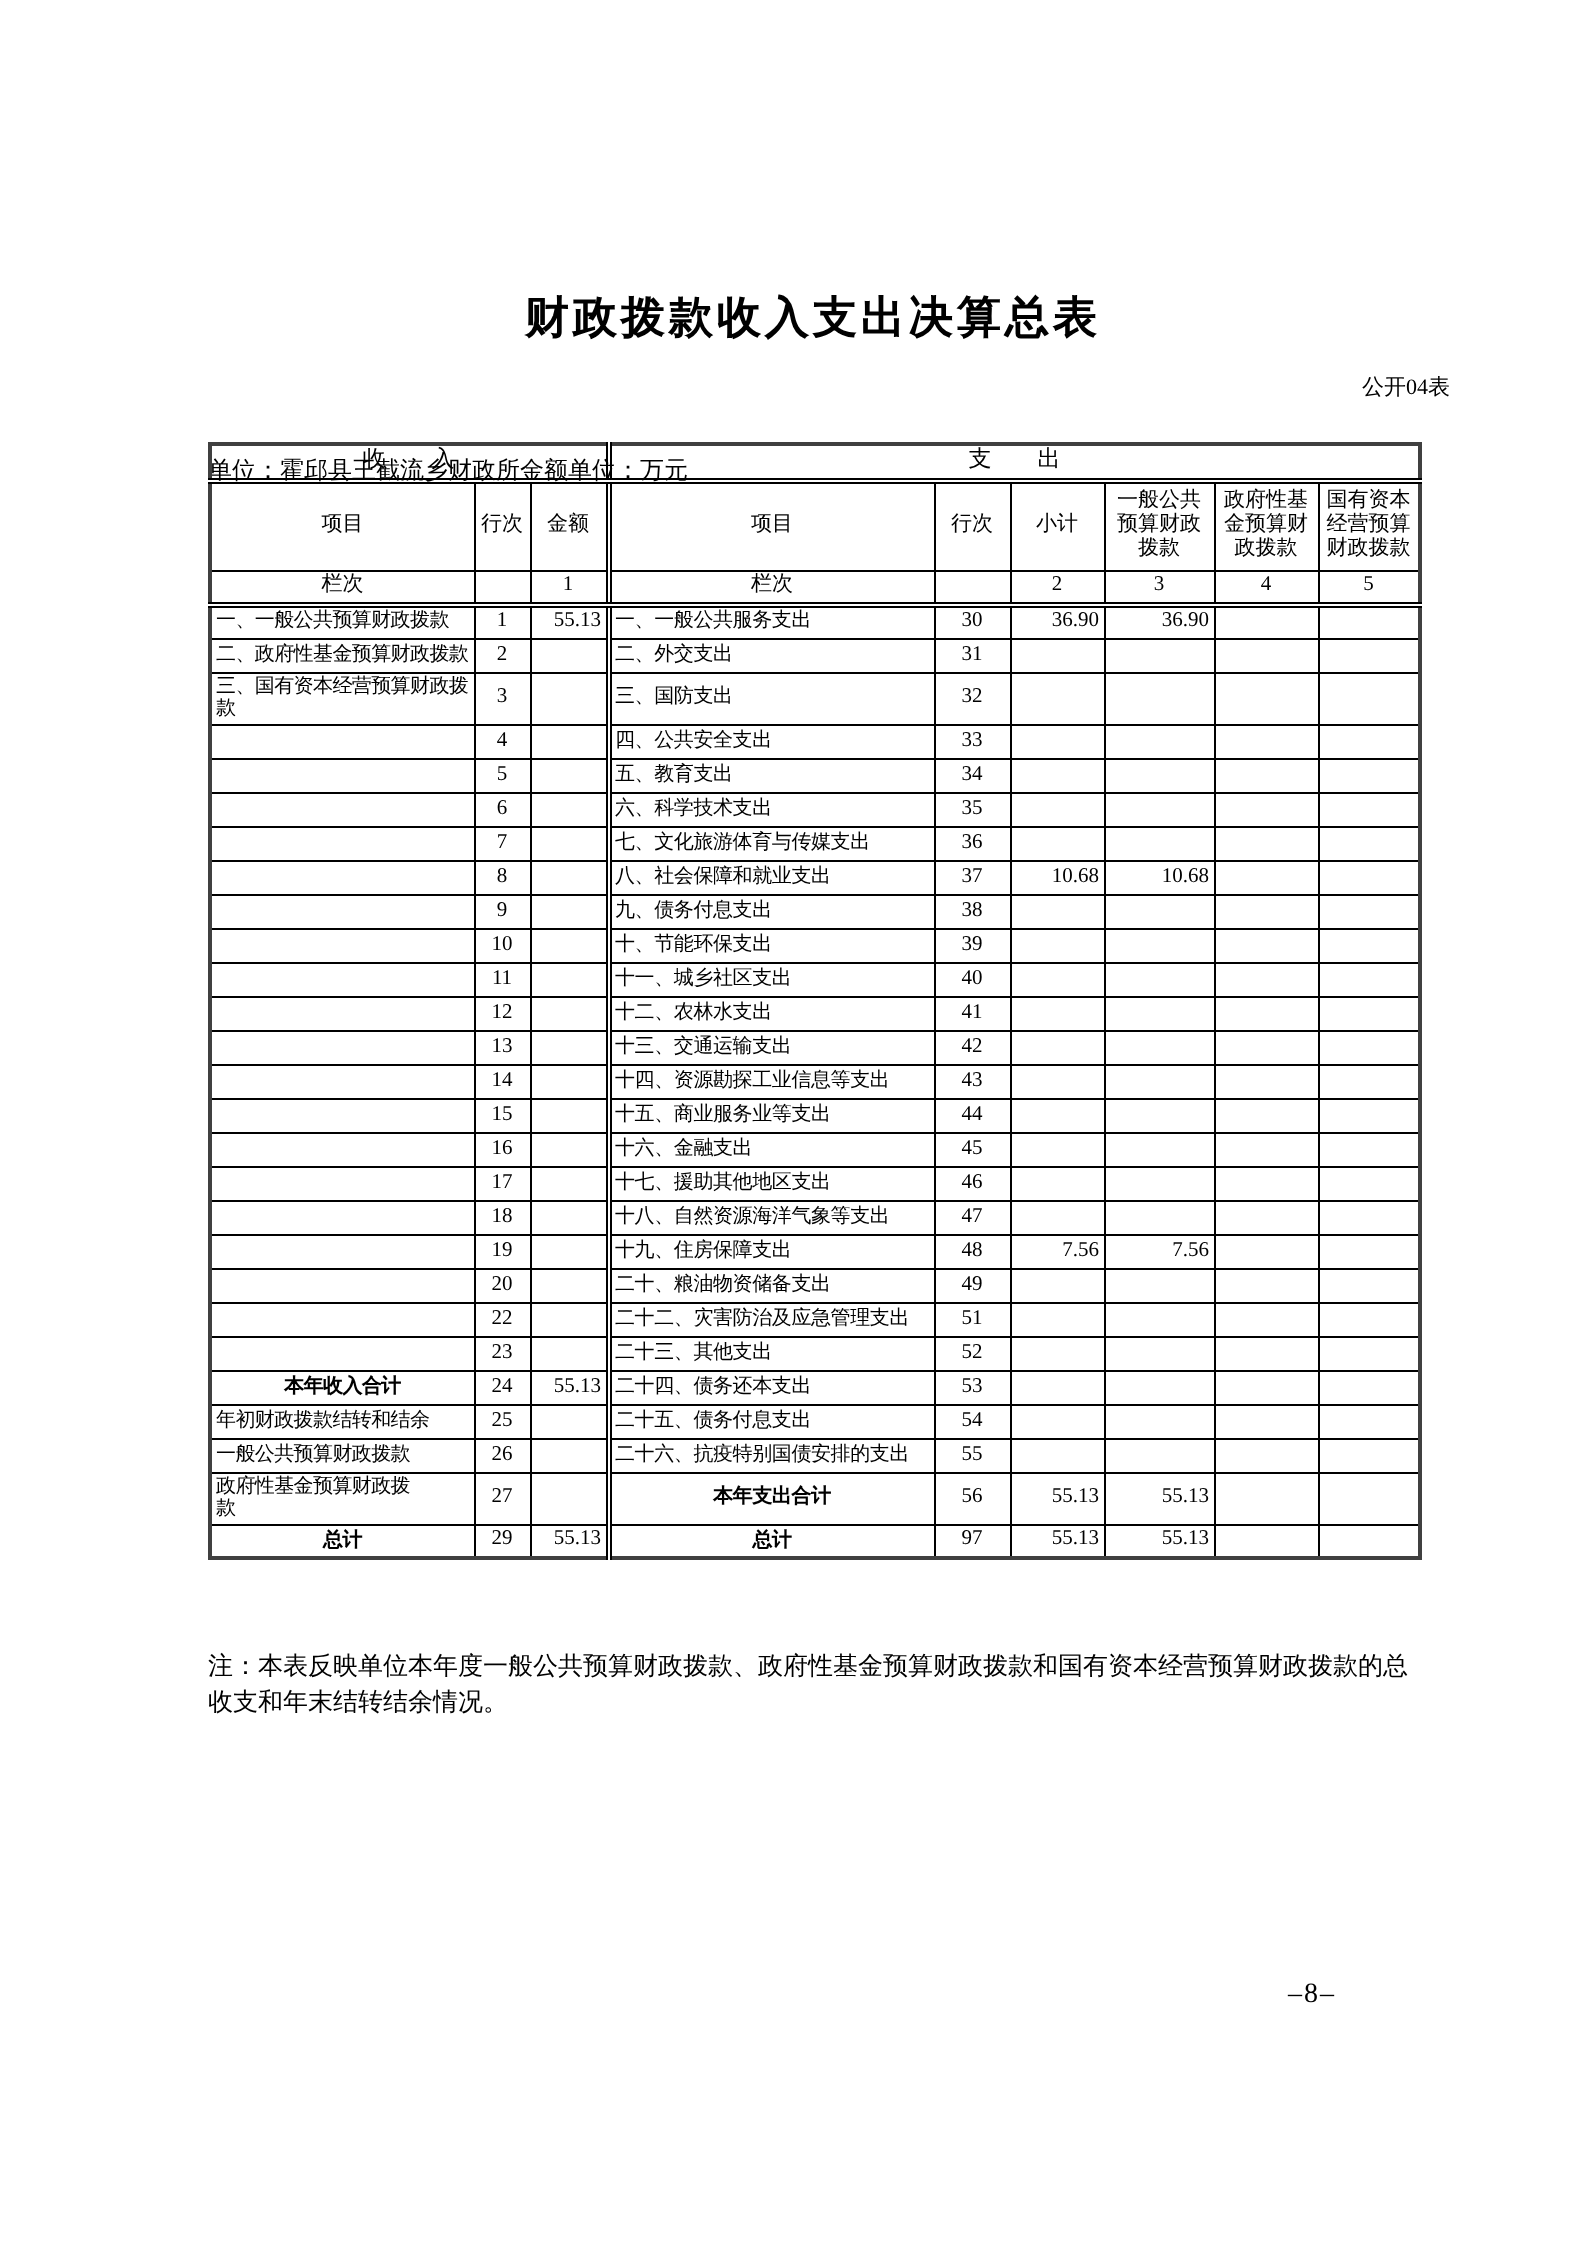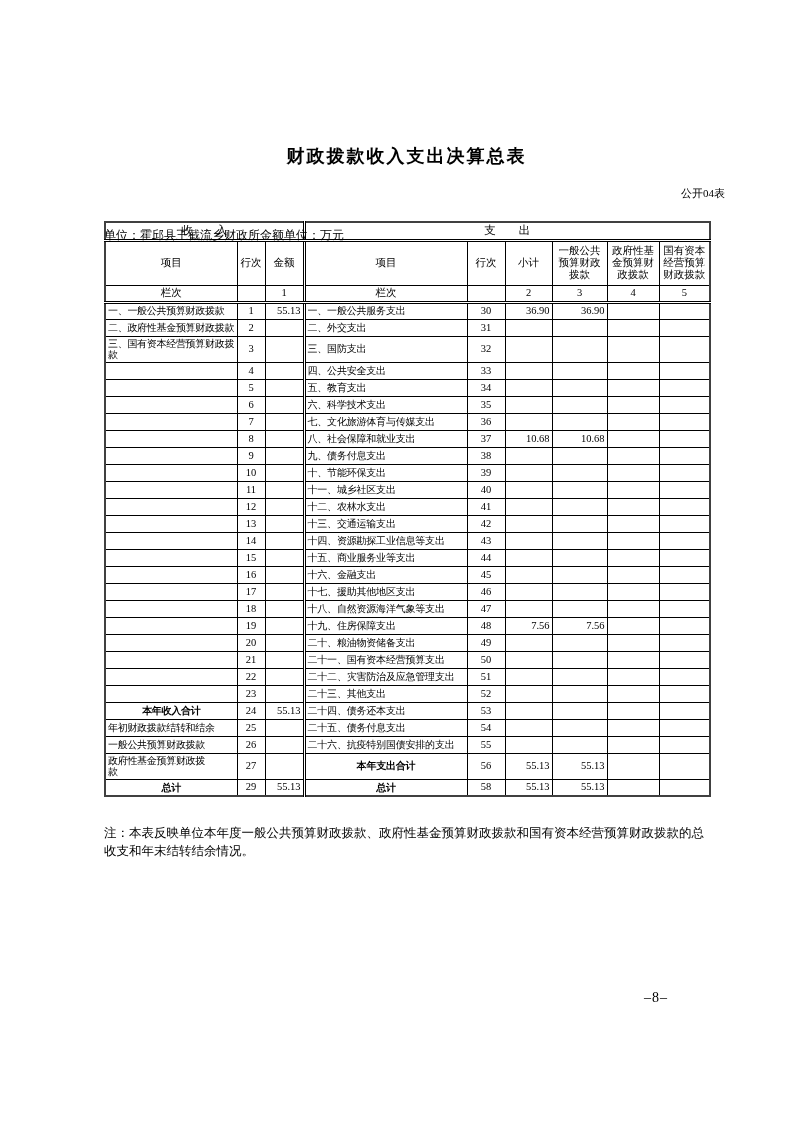--- a/index.html
+++ b/index.html
@@ -1,19 +1,19 @@
 <!DOCTYPE html>
 <html><head>
 <meta charset="utf-8">
 <style>
   html,body{margin:0;padding:0;background:#e8e8e8;}
   .page{position:relative;width:793px;height:1122px;background:#ffffff;margin:0 auto;
         font-family:"Liberation Serif","DejaVu Serif",serif;color:#000;overflow:hidden;}
   .title{position:absolute;left:104px;top:144px;width:605px;text-align:center;
-         font-size:18px;font-weight:bold;letter-spacing:2px;margin:0;}
+         font-size:22px;font-weight:bold;letter-spacing:2px;margin:0;}
   .table-code{position:absolute;left:104px;top:186px;width:621px;text-align:right;font-size:11px;}
   .meta-row{position:absolute;left:104px;top:201px;width:621px;display:flex;
             justify-content:flex-start;font-size:12px;margin-top:26px;}
   table.fiscal{position:absolute;left:104px;top:221px;width:605px;border-collapse:collapse;
                table-layout:fixed;border:2px solid #404040;}
   td{border:1px solid #000;padding:0 2px;font-size:10.5px;line-height:1.12;
      vertical-align:middle;overflow:hidden;white-space:pre-line;}
   thead td{text-align:center;}
   tr.sec-row{height:18px;}
   tr.sec-row td{border-bottom:3px double #000;font-size:11.5px;}
@@ -307,31 +307,20 @@
           <td class="num"></td>
           <td class="exp-item sec-l">二十、粮油物资储备支出</td>
           <td class="line-no">49</td>
           <td class="num"></td>
           <td class="num"></td>
           <td class="num"></td>
           <td class="num"></td>
         </tr>
         <tr class="h-single">
           <td class="rev-item"></td>
-          <td class="line-no">21</td>
-          <td class="num"></td>
-          <td class="exp-item sec-l">二十一、国有资本经营预算支出</td>
-          <td class="line-no">50</td>
-          <td class="num"></td>
-          <td class="num"></td>
-          <td class="num"></td>
-          <td class="num"></td>
-        </tr>
-        <tr class="h-single">
-          <td class="rev-item"></td>
           <td class="line-no">22</td>
           <td class="num"></td>
           <td class="exp-item sec-l">二十二、灾害防治及应急管理支出</td>
           <td class="line-no">51</td>
           <td class="num"></td>
           <td class="num"></td>
           <td class="num"></td>
           <td class="num"></td>
         </tr>
         <tr class="h-single">
@@ -388,21 +377,21 @@
           <td class="num">55.13</td>
           <td class="num">55.13</td>
           <td class="num"></td>
           <td class="num"></td>
         </tr>
         <tr class="h-single">
           <td class="rev-item b c">总计</td>
           <td class="line-no">29</td>
           <td class="num">55.13</td>
           <td class="exp-item sec-l b c">总计</td>
-          <td class="line-no">58</td>
+          <td class="line-no">97</td>
           <td class="num">55.13</td>
           <td class="num">55.13</td>
           <td class="num"></td>
           <td class="num"></td>
         </tr>
       </tbody>
   </table>
 
   <div class="note">注：本表反映单位本年度一般公共预算财政拨款、政府性基金预算财政拨款和国有资本经营预算财政拨款的总收支和年末结转结余情况。</div>
   <div class="page-number">–8–</div>

